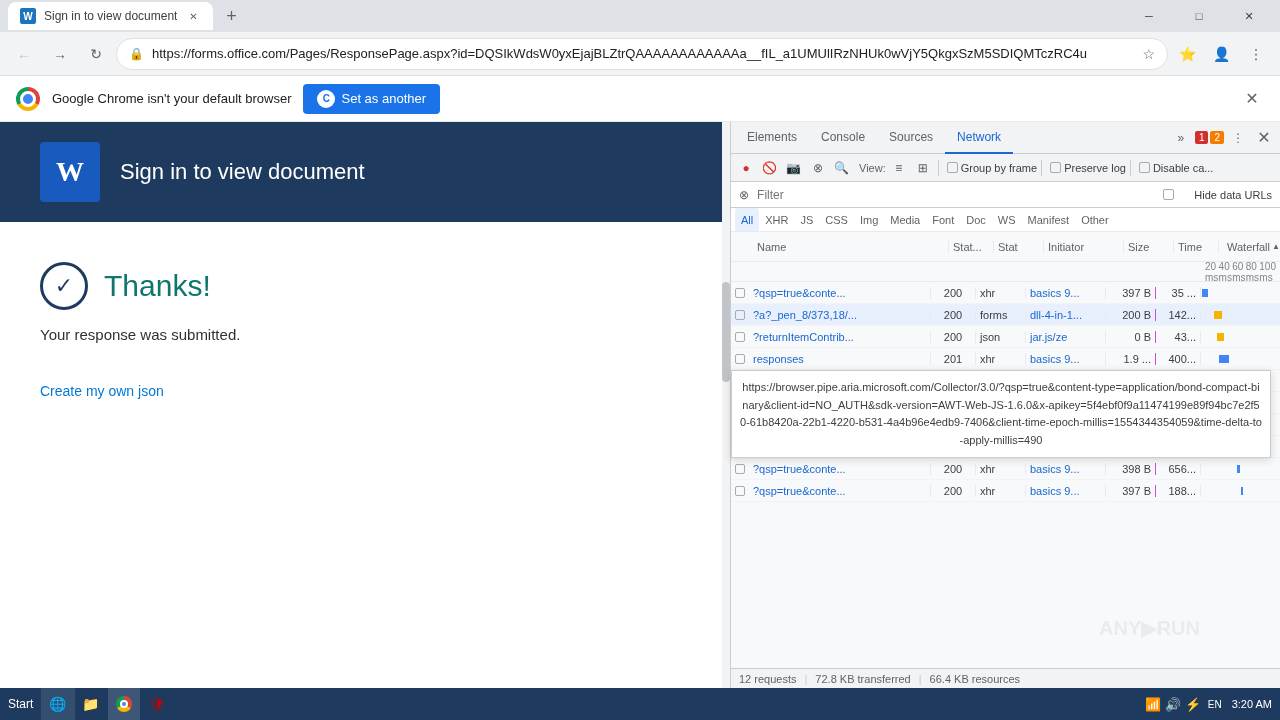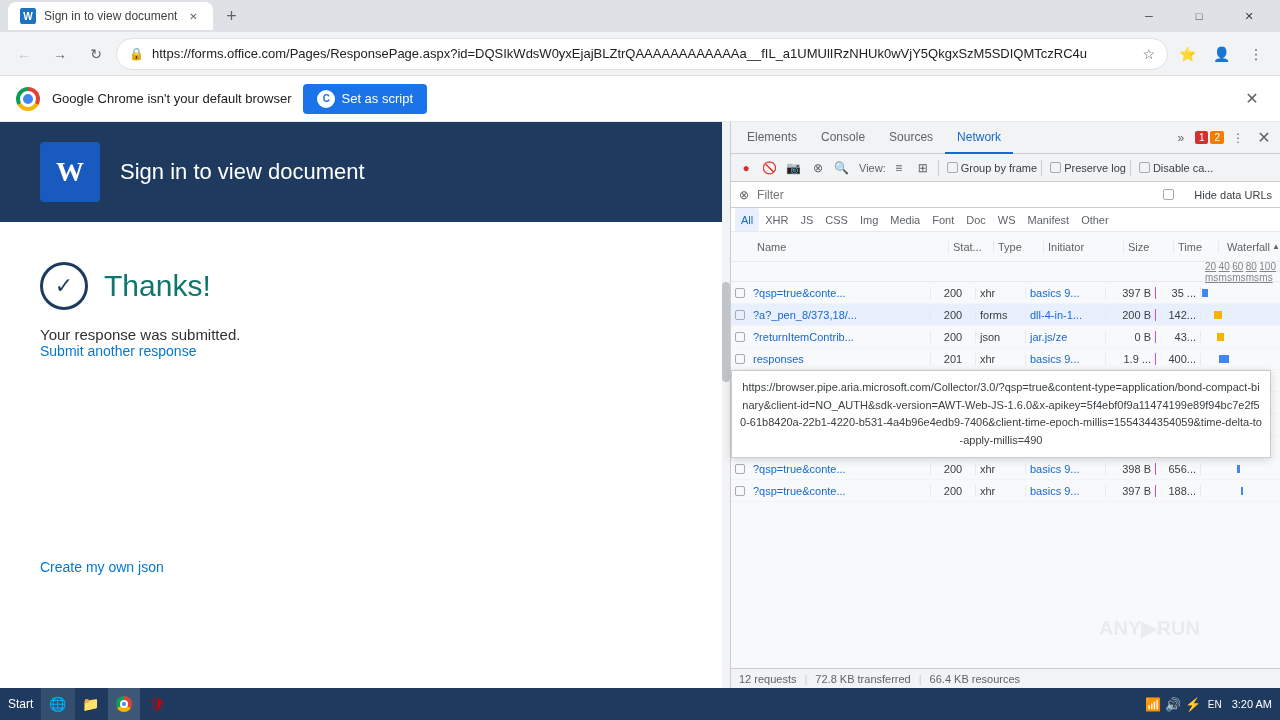--- a/index.html
+++ b/index.html
@@ -43,21 +43,21 @@
     
     .page-content { flex: 1; background: #fff; overflow-y: auto; display: flex; flex-direction: column; }
     .page-header { background: #1e3a5f; padding: 20px 40px; display: flex; align-items: center; gap: 20px; }
     .word-icon { width: 60px; height: 60px; background: #185abd; border-radius: 4px; display: flex; align-items: center; justify-content: center; }
     .word-icon-inner { color: #fff; font-size: 24px; font-weight: bold; font-family: Arial; }
     .page-title { color: #fff; font-size: 22px; font-weight: 400; }
     .page-body { padding: 40px; }
     .thanks-section { display: flex; align-items: center; gap: 16px; margin-bottom: 16px; }
     .check-circle { width: 48px; height: 48px; border-radius: 50%; border: 3px solid #1e3a5f; display: flex; align-items: center; justify-content: center; color: #1e3a5f; font-size: 22px; }
     .thanks-text { font-size: 30px; color: #0f766e; }
-    .submitted-text { font-size: 15px; color: #323130; }
+    .submitted-text { font-size: 15px; color: #323130; margin-bottom: 32px; }
     .submit-another { color: #0078d4; font-size: 14px; cursor: pointer; text-decoration: none; display: block; margin-bottom: 200px; }
     .page-footer { padding: 16px 40px; display: flex; gap: 12px; font-size: 12px; color: #605e5c; }
     .footer-link { color: #0078d4; cursor: pointer; }
 
     
     .scrollbar { width: 8px; background: #f1f3f4; display: flex; flex-direction: column; }
     .scroll-thumb { width: 8px; height: 100px; background: #c1c4c9; border-radius: 4px; margin-top: 160px; }
 
     
     .devtools { width: 550px; background: #f8f9fa; border-left: 1px solid #ccc; display: flex; flex-direction: column; height: 100%; }
@@ -100,21 +100,21 @@
     .timeline-type-col { width: 50px; min-width: 50px; border-right: 1px solid #e8eaed; display: flex; align-items: center; padding: 0 4px; font-size: 11px; color: #5f6368; }
     .timeline-init-col { width: 80px; min-width: 80px; border-right: 1px solid #e8eaed; display: flex; align-items: center; padding: 0 4px; font-size: 11px; color: #5f6368; }
     .timeline-size-col { width: 50px; min-width: 50px; border-right: 1px solid #e8eaed; display: flex; align-items: center; padding: 0 4px; font-size: 11px; color: #5f6368; }
     .timeline-time-col { width: 45px; min-width: 45px; border-right: 1px solid #e8eaed; display: flex; align-items: center; padding: 0 4px; font-size: 11px; color: #5f6368; }
     .timeline-waterfall-col { flex: 1; display: flex; align-items: center; padding: 0 8px; font-size: 11px; color: #5f6368; }
     .sort-icon { font-size: 8px; margin-left: 2px; }
 
     
     .timeline-ruler { height: 20px; background: #f8f9fa; border-bottom: 1px solid #e8eaed; display: flex; }
     .ruler-empty { width: 470px; min-width: 470px; }
-    .ruler-scale { flex: 1; display: flex; align-items: center; justify-content: space-between; padding: 0 4px; font-size: 10px; color: #80868b; text-decoration: underline; }
+    .ruler-scale { flex: 1; display: flex; align-items: center; justify-content: space-between; padding: 0 4px; font-size: 10px; color: #80868b; }
 
     
     .network-rows { flex: 1; overflow-y: auto; }
     .net-row { display: flex; align-items: center; height: 22px; border-bottom: 1px solid #f1f3f4; font-size: 11px; cursor: pointer; position: relative; }
     .net-row.selected { background: #e8f0fe; }
     .row-cb { width: 18px; min-width: 18px; display: flex; align-items: center; justify-content: center; }
     .row-cb-box { width: 10px; height: 10px; border: 1px solid #aaa; border-radius: 2px; }
     .row-name { width: 182px; min-width: 182px; overflow: hidden; text-overflow: ellipsis; white-space: nowrap; color: #1967d2; padding: 0 4px; border-right: 1px solid #e8eaed; }
     .row-status { width: 45px; min-width: 45px; color: #3c4043; padding: 0 4px; border-right: 1px solid #e8eaed; text-align: center; }
     .row-type { width: 50px; min-width: 50px; color: #3c4043; padding: 0 4px; border-right: 1px solid #e8eaed; overflow: hidden; }
@@ -173,41 +173,40 @@
     </div>
   </div>
 
   <div class="info-bar">
     <div class="chrome-logo"></div>
     <span class="info-text">Google Chrome isn't your default browser</span>
     <button class="set-default-btn">
       <div class="set-default-btn-icon">
         <span style="color:#1a73e8;font-size:10px;font-weight:bold;">C</span>
       </div>
-      <span>Set as script</span>
+      <span>Set as another</span>
     </button>
     <div class="info-close">✕</div>
   </div>
 
   <div class="content-area">
 
     <div class="page-content">
       <div class="page-header">
         <div class="word-icon">
           <div class="word-icon-inner" style="color:#fff;font-size:28px;font-family:serif;">W</div>
         </div>
         <span class="page-title">Sign in to view document</span>
       </div>
       <div class="page-body">
         <div class="thanks-section">
           <div class="check-circle">✓</div>
           <span class="thanks-text">Thanks!</span>
         </div>
         <p class="submitted-text">Your response was submitted.</p>
-        <a class="submit-another">Submit another response</a>
         <div style="margin-top:40px;">
           <a class="submit-another" style="margin-bottom:8px;">Create my own json</a>
         </div>
       </div>
     </div>
 
     <div class="scrollbar">
       <div class="scroll-thumb"></div>
     </div>
 
@@ -278,21 +277,21 @@
 
       <div class="timeline-header">
         <div style="width:18px;min-width:18px;"></div>
         <div class="timeline-name-col">
           <span>Name</span>
         </div>
         <div class="timeline-status-col">
           <span>Stat...</span>
         </div>
         <div class="timeline-type-col">
-          <span>Type</span>
+          <span>Stat</span>
         </div>
         <div class="timeline-init-col">
           <span>Initiator</span>
         </div>
         <div class="timeline-size-col">
           <span>Size</span>
         </div>
         <div class="timeline-time-col">
           <span>Time</span>
         </div>

